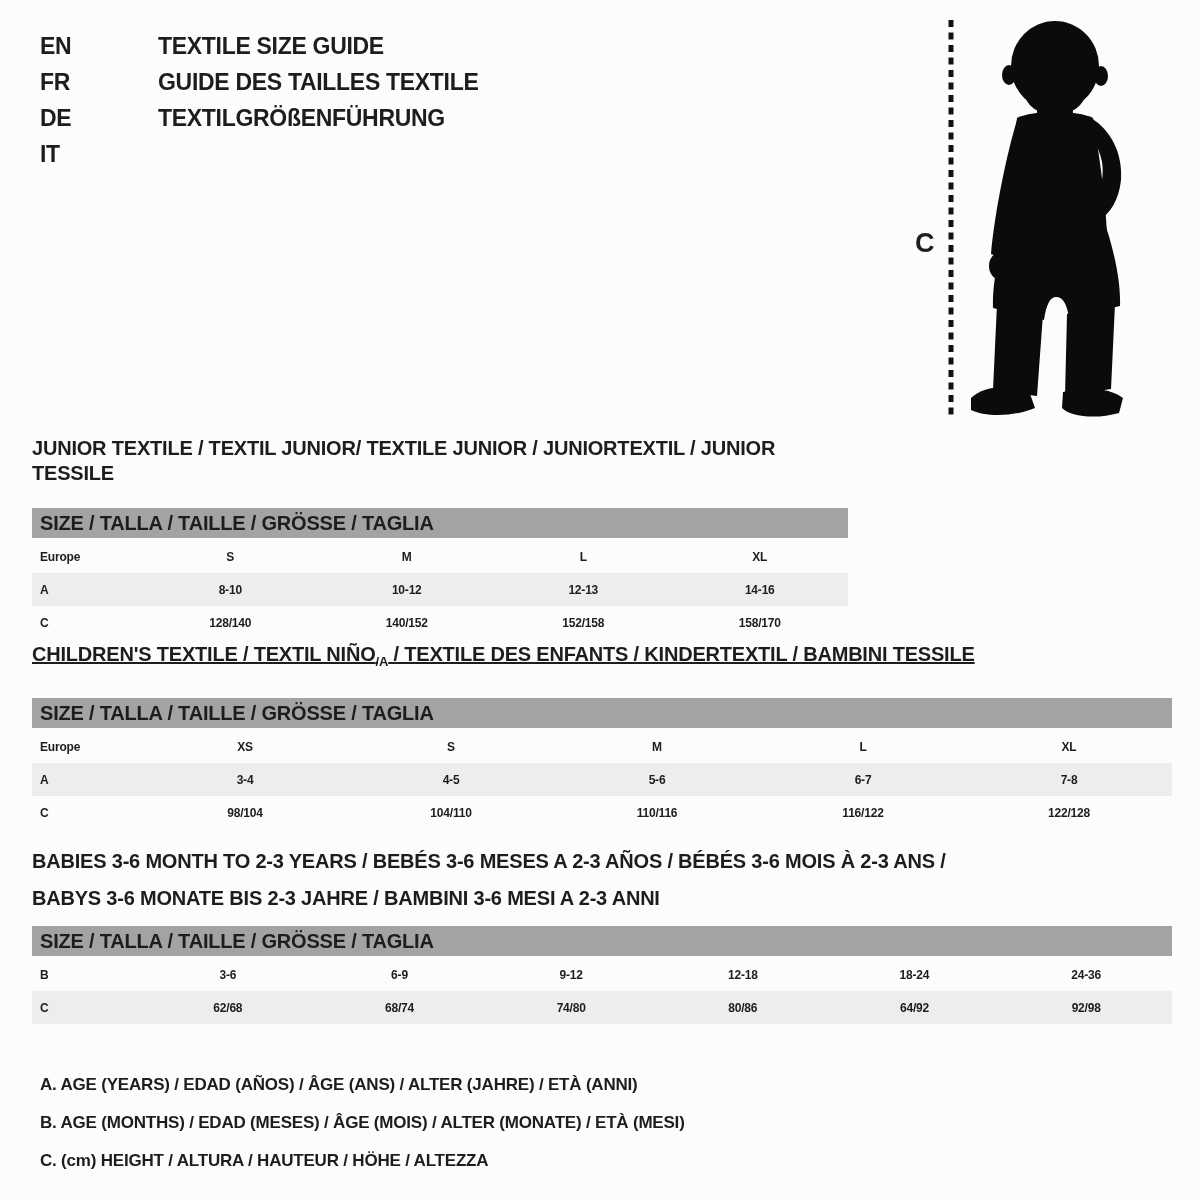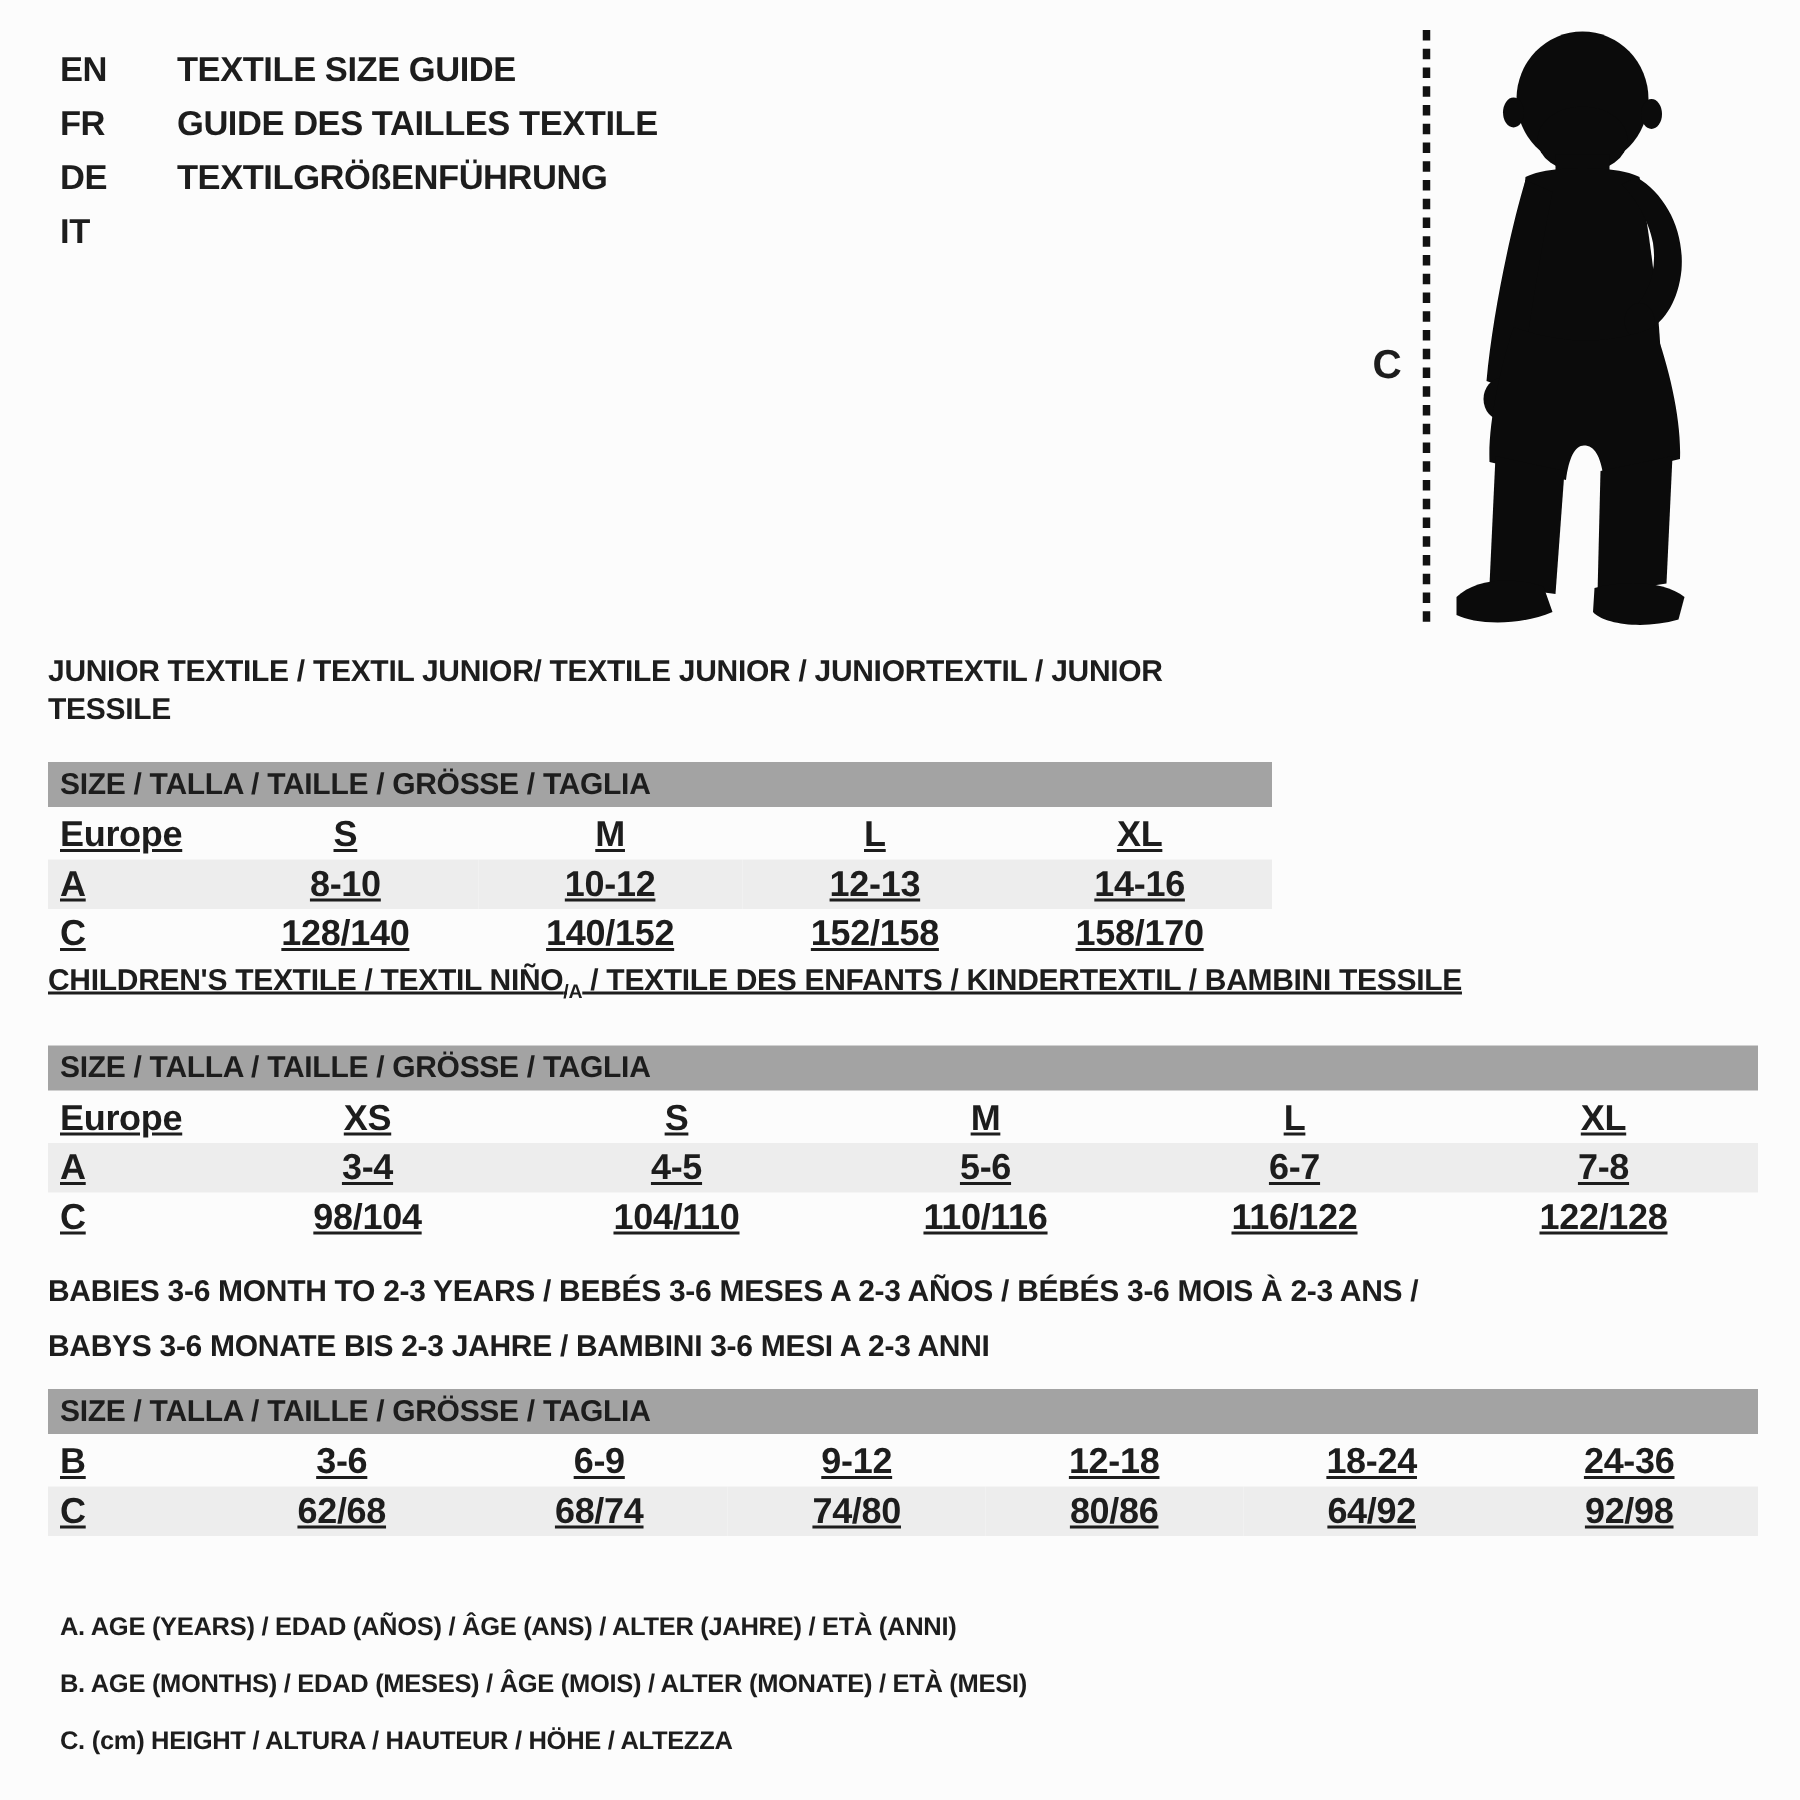--- a/index.html
+++ b/index.html
@@ -3,35 +3,35 @@
 <meta charset="utf-8">
 <style>
   html,body{margin:0;padding:0;background:#e8e8e8;}
   .page{
     position:relative;width:1200px;height:1200px;margin:0 auto;
     background:#fcfcfc;color:#1d1d1d;overflow:hidden;
     font-family:"Liberation Sans","DejaVu Sans",sans-serif;font-weight:bold;
   }
   
   .lang-block{position:absolute;left:40px;top:28px;}
-  .lang-row{display:flex;font-size:23px;line-height:36px;letter-spacing:-0.3px;}
+  .lang-row{display:flex;font-size:23px;line-height:36px;letter-spacing:-0.3px;gap:40px;}
   .lang-code{width:78px;flex:0 0 78px;}
   
   .figure-svg{position:absolute;left:905px;top:12px;}
   
   .section{position:absolute;left:32px;}
   .s1{top:436px;width:816px;}
   .s2{top:642px;width:1140px;}
   .s3{top:843px;width:1140px;}
   .section h2{font-size:20px;line-height:25px;margin:0 0 22px 0;letter-spacing:-0.2px;font-weight:bold;}
   .s2 h2{margin-bottom:24px;text-decoration:underline;}
   .s3 h2{line-height:37px;margin-bottom:9px;}
   .sub-small{font-size:13px;vertical-align:sub;}
   .size-bar{height:30px;background:#a3a3a3;font-size:20px;line-height:30px;padding-left:8px;margin-bottom:2px;letter-spacing:-0.2px;}
-  table{width:100%;border-collapse:collapse;table-layout:fixed;font-size:24px;text-decoration:underline;}
+  table{width:100%;border-collapse:collapse;table-layout:fixed;font-size:12px;}
   td{height:33px;text-align:center;padding:0;letter-spacing:-0.2px;}
   td.label-col{text-align:left;padding-left:8px;}
   tr.shaded{background:#ededed;}
   
   .legend{position:absolute;left:40px;top:1066px;font-size:17px;line-height:38px;letter-spacing:-0.2px;}
 </style>
 </head>
 <body>
 
 <div class="page">

